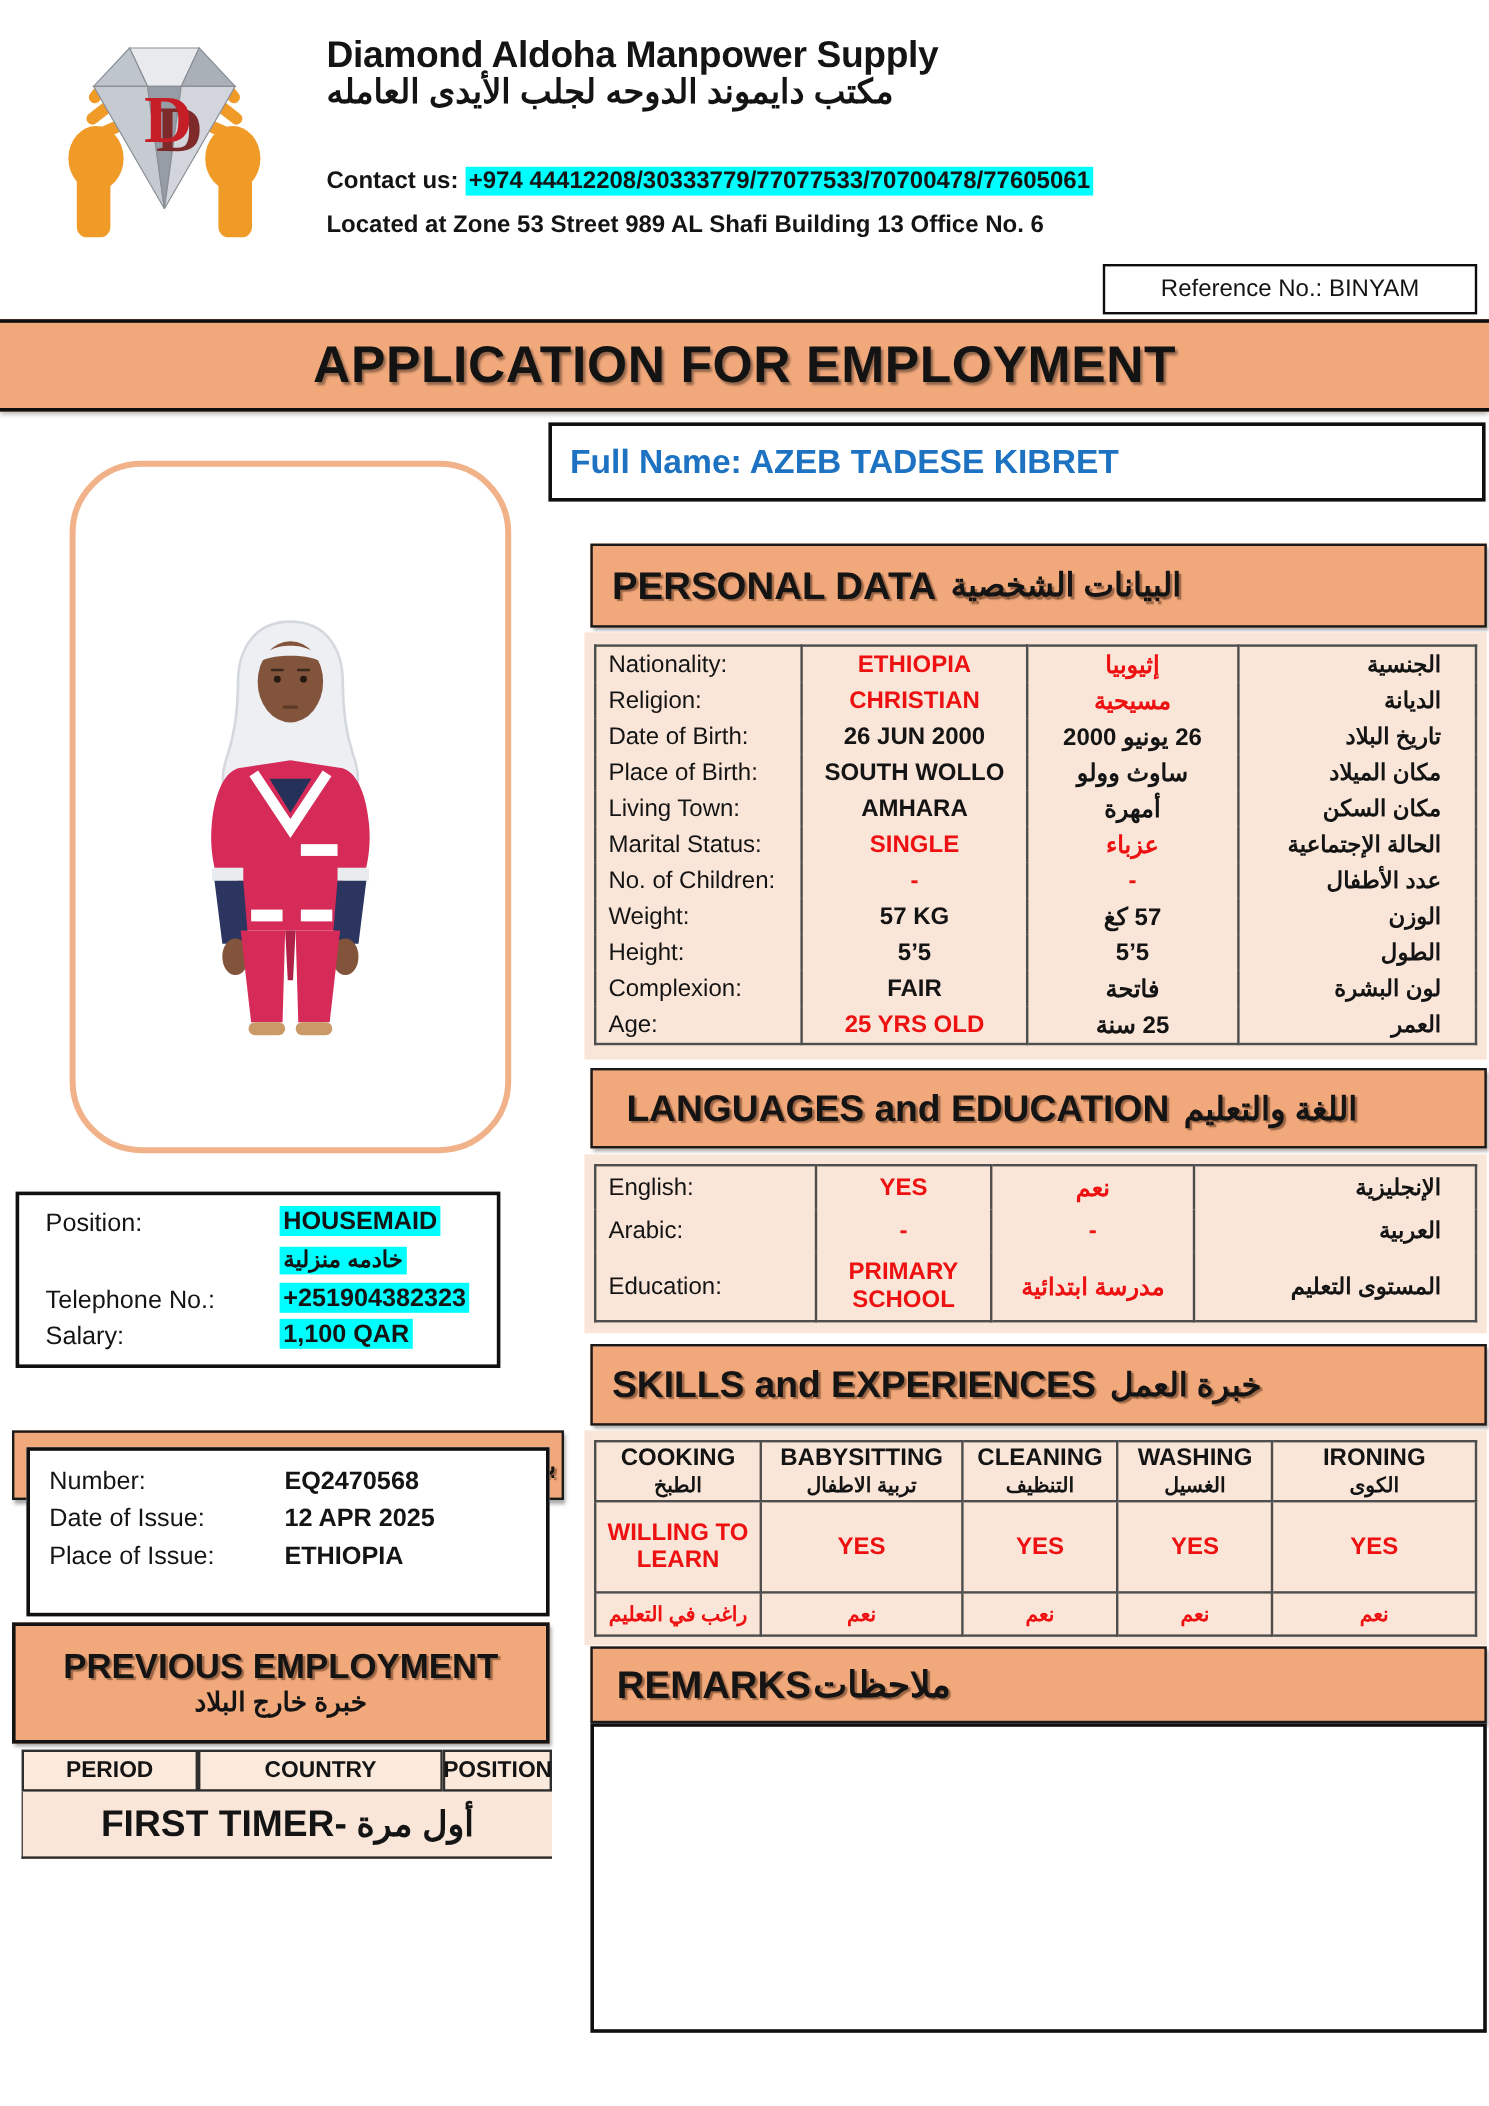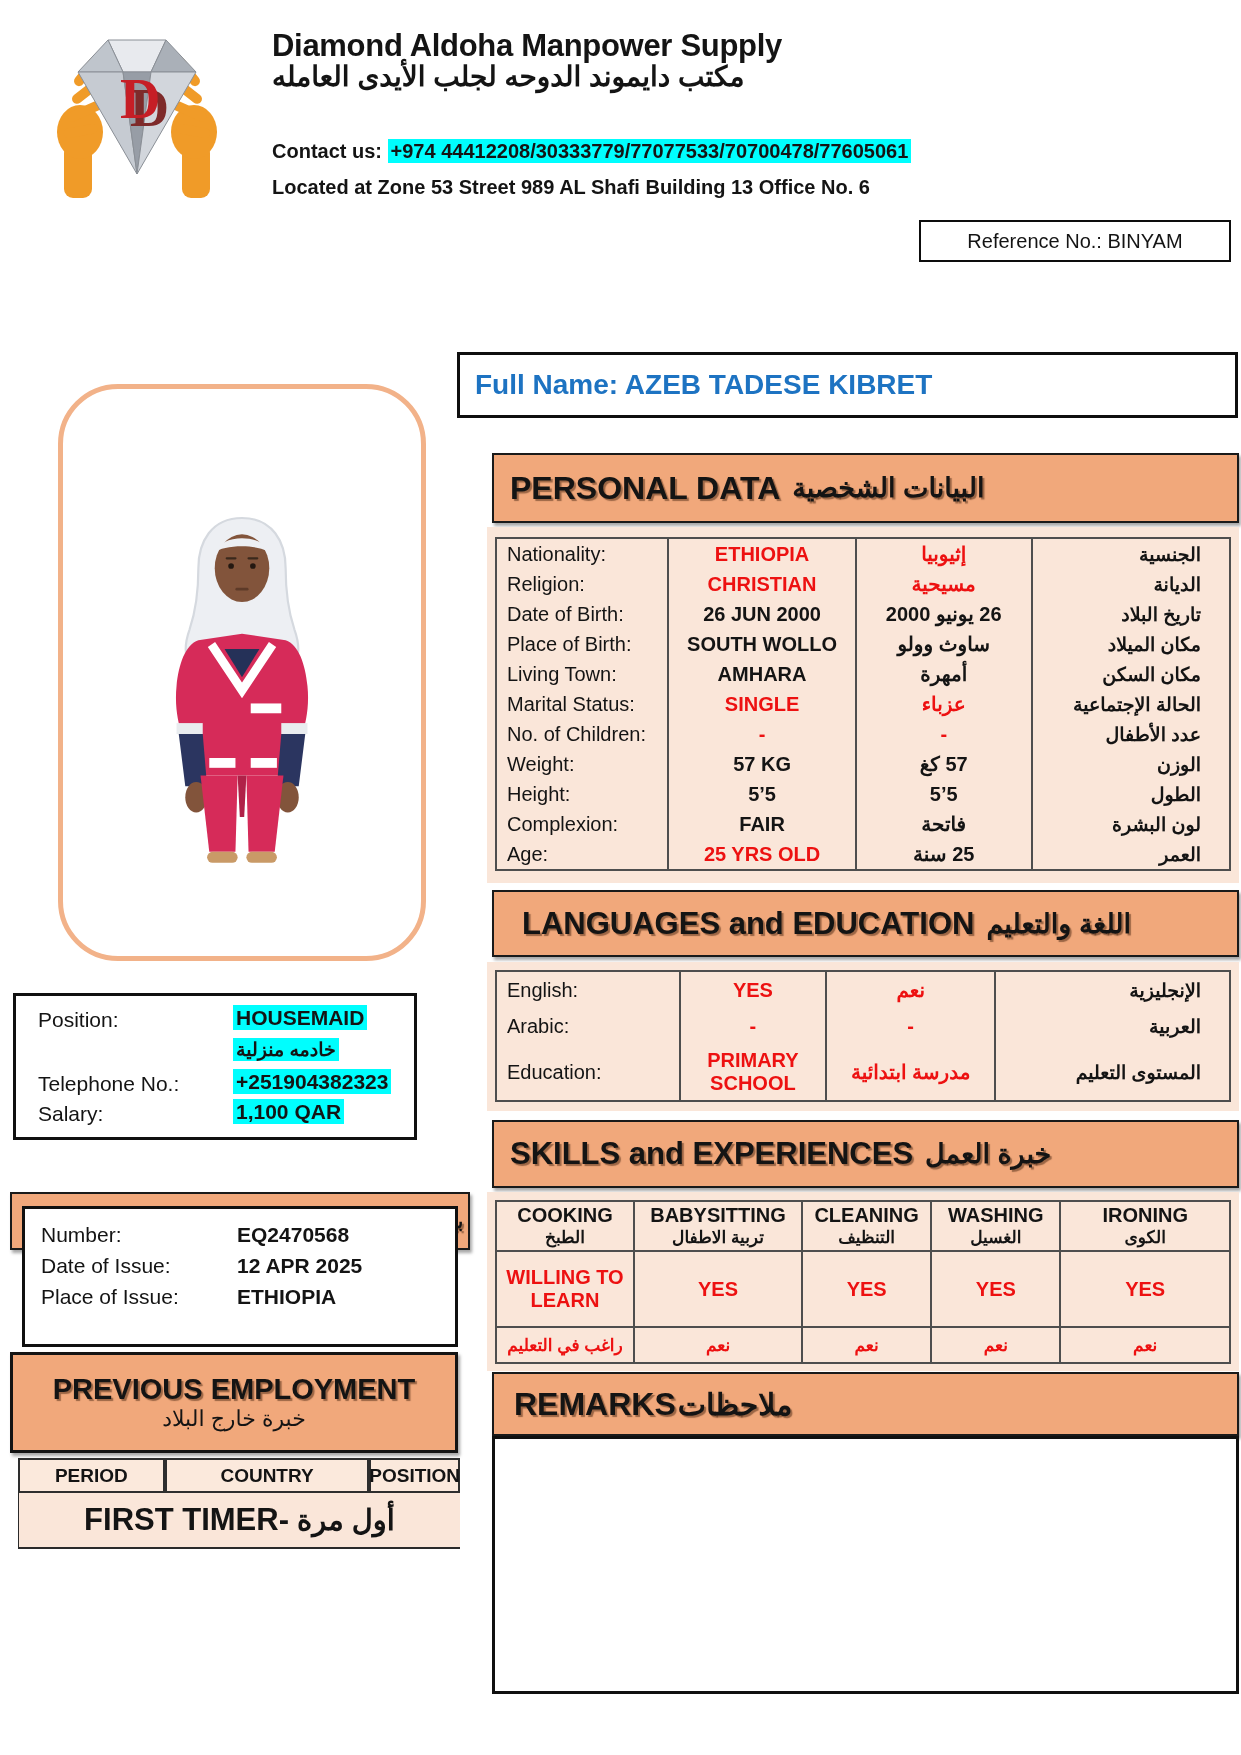--- a/index.html
+++ b/index.html
@@ -63,21 +63,21 @@
   .position-box .v{position:absolute;left:217px;font-weight:700;}
   .passport-box{left:22px;top:1206px;width:436px;height:141px;border:3px solid #101010;background:#fff;
       padding:10px 0 0 16px;}
   .pp-row{display:flex;height:31px;align-items:center;font-size:21px;}
   .pp-row .l{width:196px;font-weight:400;}
   .pp-row .v{font-weight:700;}
 
   .prev-banner{left:10px;top:1352px;width:448px;height:101px;background:#F1A87B;border:3px solid #141414;
       box-shadow:2px 3px 3px rgba(0,0,0,.35);display:flex;flex-direction:column;align-items:center;justify-content:center;}
   .prev-banner .en{font-size:29px;font-weight:700;text-shadow:2px 2px 1px rgba(70,35,15,.5);}
-  .prev-banner .ar{font-size:22px;font-weight:400;direction:rtl;}
+  .prev-banner .ar{font-size:22px;font-weight:700;direction:rtl;}
   .prev-table{left:18px;top:1458px;width:442px;}
   .prev-head{display:flex;}
   .prev-head .cell{box-sizing:border-box;border:2px solid #2e2e2e;background:#FBE9DC;height:35px;
       display:flex;align-items:center;justify-content:center;font-size:19px;font-weight:700;}
   .prev-row{height:54px;background:#FAE6D9;display:flex;align-items:center;justify-content:center;
       gap:8px;border-bottom:2px solid #2a2a2a;border-left:1px solid #2a2a2a;}
   .prev-row .en{font-size:31px;font-weight:700;}
   .prev-row .ar{font-size:29px;font-weight:700;direction:rtl;}
 </style>
 </head>
@@ -120,20 +120,21 @@
 
   <div class="abs company-name">Diamond Aldoha Manpower Supply</div>
   <div class="abs company-ar">مكتب دايموند الدوحه لجلب الأيدى العامله</div>
   <div class="abs contact-line">
     <span>Contact us:</span>
     <span class="hl">+974 44412208/30333779/77077533/70700478/77605061</span>
   </div>
   <div class="abs address-line">Located at Zone 53 Street 989 AL Shafi Building 13 Office No. 6</div>
   <div class="abs ref-box">Reference No.: BINYAM</div>
 
+  <div class="abs title-banner">APPLICATION FOR EMPLOYMENT</div>
 
   <div class="abs fullname-box">Full Name: AZEB TADESE KIBRET</div>
 
   <div class="abs photo-frame">
     <svg width="240" height="540" viewBox="0 0 220 340">
 
       <path d="M110,16 C138,16 150,38 150,62 C150,84 152,100 158,118 C166,140 160,156 146,162
                L74,162 C60,156 54,140 62,118 C68,100 70,84 70,62 C70,38 82,16 110,16 Z" fill="#EDEFF3" stroke="#d5d9df" stroke-width="2"></path>
 
       <ellipse cx="110" cy="62" rx="25" ry="31" fill="#82543B"></ellipse>

